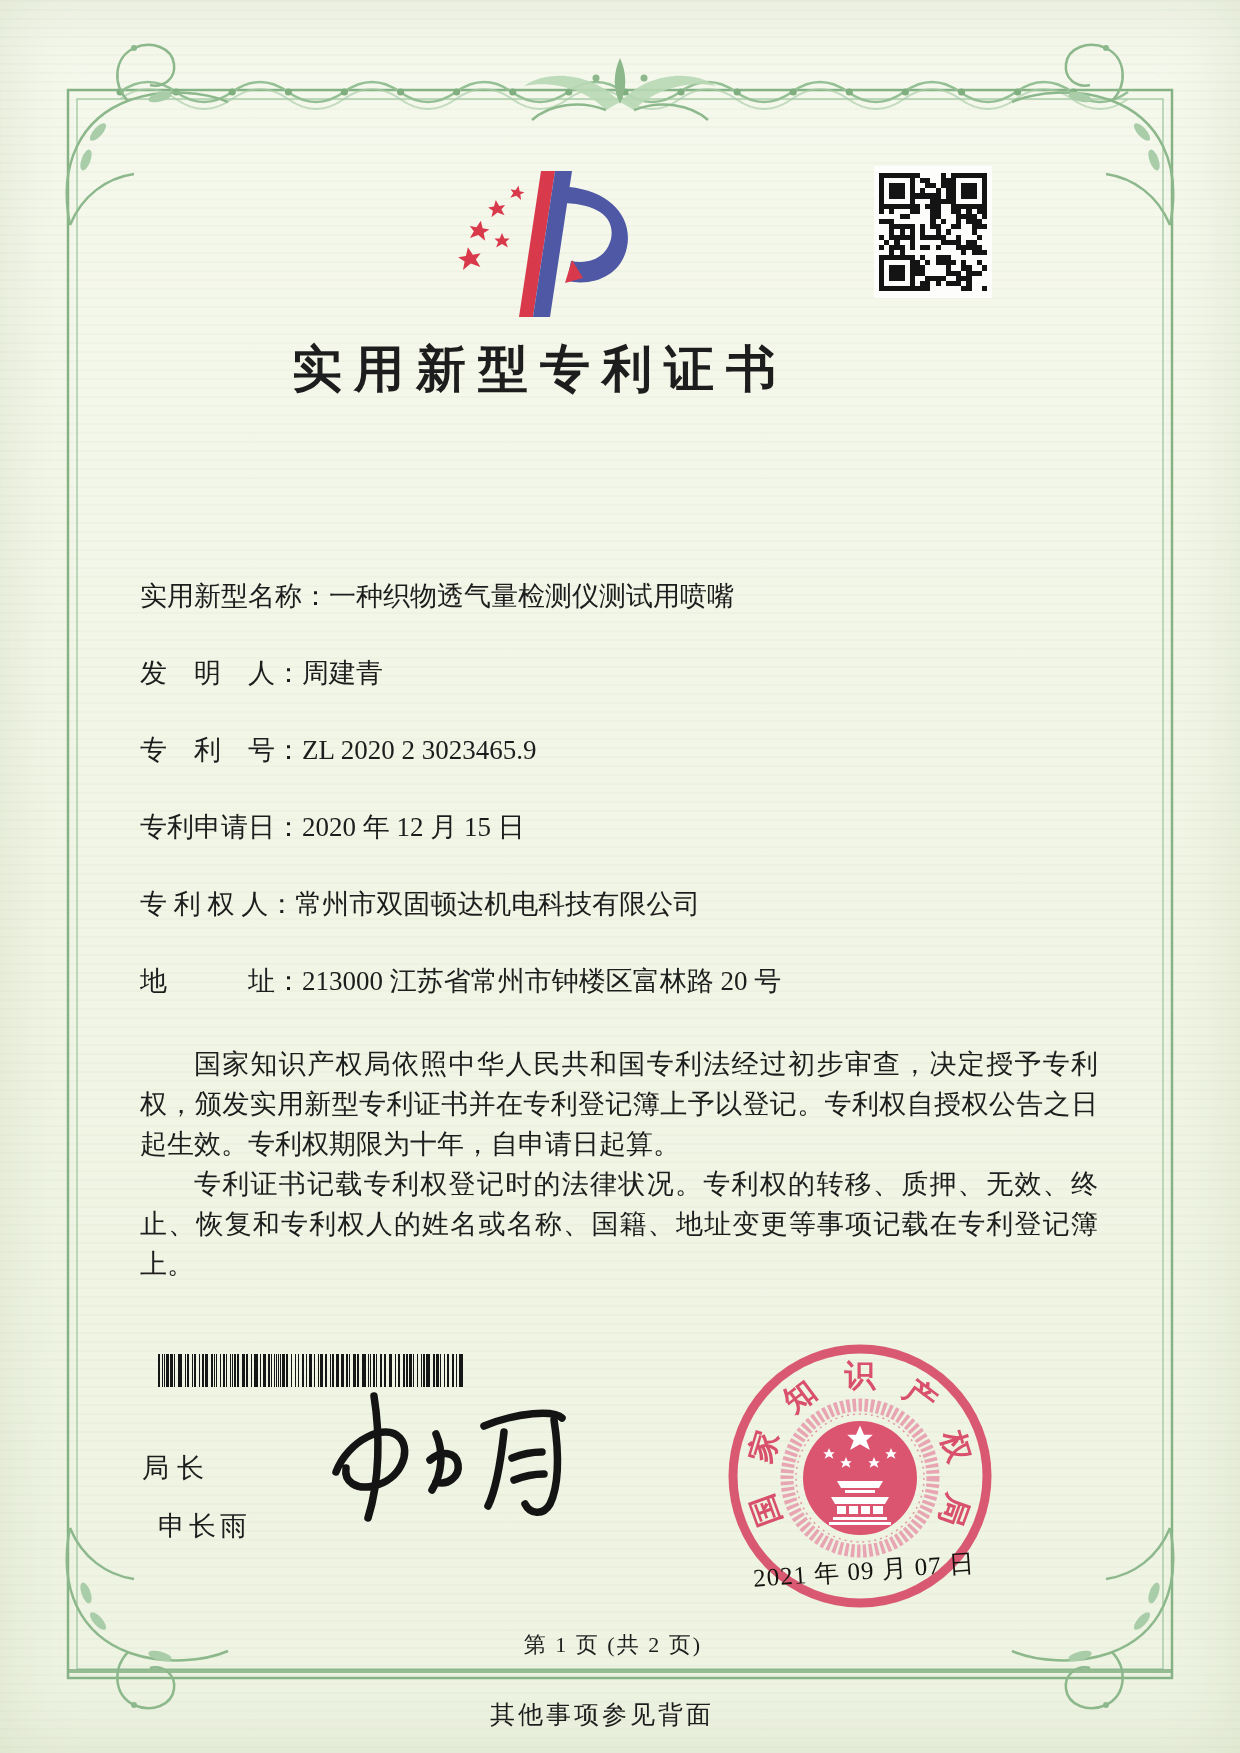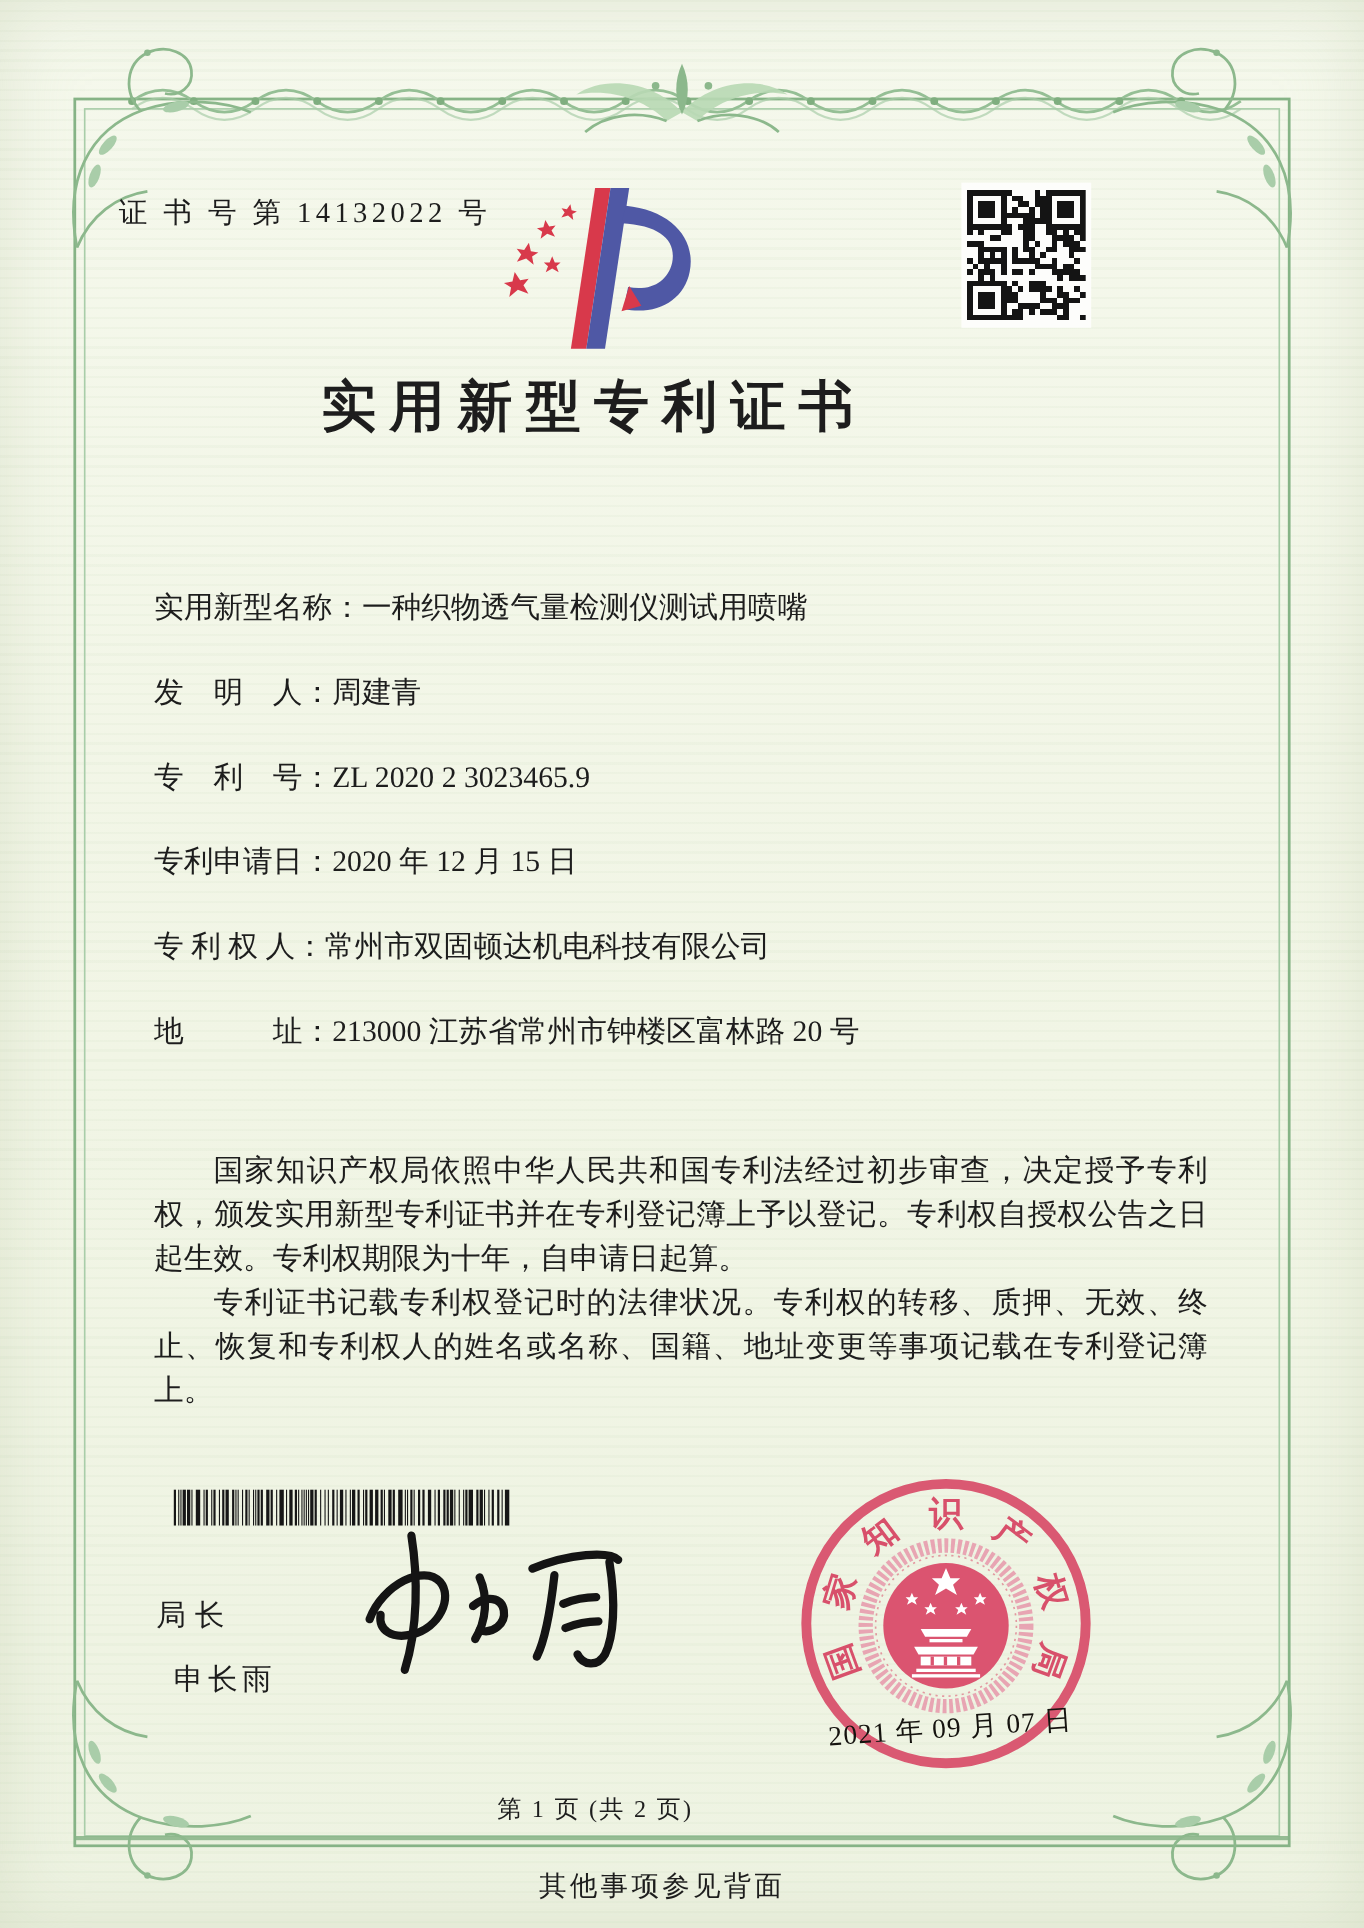--- a/index.html
+++ b/index.html
@@ -15,35 +15,35 @@
   .border-overlay{position:absolute;left:0;top:0;width:1240px;height:1753px;pointer-events:none;}
   .cert-no{position:absolute;left:108px;top:176px;font-size:26px;letter-spacing:4px;white-space:nowrap;}
   .logo{position:absolute;left:455px;top:164px;width:185px;height:162px;}
   .logo svg{width:100%;height:100%;}
   .qr{position:absolute;left:874px;top:166px;width:118px;height:132px;background:#fdfdfb;padding:5px;box-sizing:border-box;}
   .qr svg{width:100%;height:100%;shape-rendering:crispEdges;}
   .title{position:absolute;left:140px;top:336px;width:800px;margin:0;text-align:center;
          font-size:50px;font-weight:bold;letter-spacing:12px;white-space:nowrap;}
   .fields{position:absolute;left:140px;top:534px;width:965px;font-size:27px;}
   .frow{position:relative;height:77px;white-space:nowrap;}
-  .flabel{display:inline-block;}
+  .flabel{display:inline-block;margin-top:44px;}
   .fvalue{display:inline-block;}
   .grant-col2{position:absolute;left:488px;top:0;}
   .body-text{position:absolute;left:140px;top:1044px;width:958px;font-size:27px;line-height:40px;text-align:justify;}
   .body-text p{margin:0;text-indent:2em;}
   .barcode{position:absolute;left:156px;top:1354px;width:313px;height:33px;}
   .director-title{position:absolute;left:142px;top:1450px;font-size:27px;letter-spacing:8px;}
   .director-name{position:absolute;left:158px;top:1508px;font-size:27px;letter-spacing:4px;}
   .signature{position:absolute;left:308px;top:1376px;width:285px;height:170px;}
   .seal{position:absolute;left:724px;top:1340px;width:272px;height:272px;}
   .seal svg{width:100%;height:100%;}
   .seal-char{font-family:"Liberation Serif","DejaVu Serif",serif;font-size:31px;font-weight:bold;}
   .seal-date{position:absolute;left:752px;top:1554px;width:224px;text-align:center;font-size:25px;
              transform:rotate(-4deg);letter-spacing:1px;color:#15130f;}
-  .page-num{position:absolute;left:452px;top:1630px;width:250px;text-align:left;font-size:22px;letter-spacing:2px;}
+  .page-num{position:absolute;left:452px;top:1630px;width:250px;text-align:right;font-size:22px;letter-spacing:2px;}
   .back-note{position:absolute;left:464px;top:1698px;width:250px;text-align:right;font-size:25px;letter-spacing:3px;}
 </style>
 </head>
 <body>
 
 <div class="page">
 
   <svg class="border-overlay" viewBox="0 0 1240 1753">
     <defs>
       <g id="corner-fl" fill="none" stroke="#8cb88c" stroke-width="2.5">
@@ -71,21 +71,20 @@
     <path d="M120,92 q28,-20 56,0 t56,0 t56,0 t56,0 t56,0 t56,0 t56,0 t56,0 t56,0 t56,0 t56,0 t56,0 t56,0 t56,0 t56,0 t56,0 t56,0 t56,0" stroke="#95bf95" stroke-width="2.5" fill="none"></path>
     <path d="M120,99 q28,-20 56,0 t56,0 t56,0 t56,0 t56,0 t56,0 t56,0 t56,0 t56,0 t56,0 t56,0 t56,0 t56,0 t56,0 t56,0 t56,0 t56,0 t56,0" stroke="#a9cda9" stroke-width="2" fill="none" opacity=".7"></path>
     <line x1="120" y1="92" x2="1128" y2="92" stroke="#7fae7f" stroke-width="7" stroke-linecap="round" stroke-dasharray="0.1 56"></line>
     <use href="#corner-fl"></use>
     <use href="#corner-fl" transform="translate(1240,0) scale(-1,1)"></use>
     <use href="#corner-fl" transform="translate(0,1753) scale(1,-1)"></use>
     <use href="#corner-fl" transform="translate(1240,1753) scale(-1,-1)"></use>
     <use href="#crest" transform="translate(620,94)"></use>
   </svg>
 
-  <div class="cert-no">证 书 号 第 14132022 号</div>
 
   <div class="logo">
     <svg viewBox="0 0 185 160">
       <defs>
         <polygon id="star" points="0,-10 2.94,-3.09 9.51,-3.09 4.76,1.18 7.35,8.09 0,3.82 -7.35,8.09 -4.76,1.18 -9.51,-3.09 -2.94,-3.09"></polygon>
       </defs>
       <use href="#star" transform="translate(62,28) scale(.75) rotate(12)" fill="#d8394b"></use>
       <use href="#star" transform="translate(42,44) scale(.9) rotate(-8)" fill="#d8394b"></use>
       <use href="#star" transform="translate(24,66) scale(1.05) rotate(10)" fill="#d8394b"></use>
       <use href="#star" transform="translate(15,94) scale(1.2) rotate(-10)" fill="#d8394b"></use>

